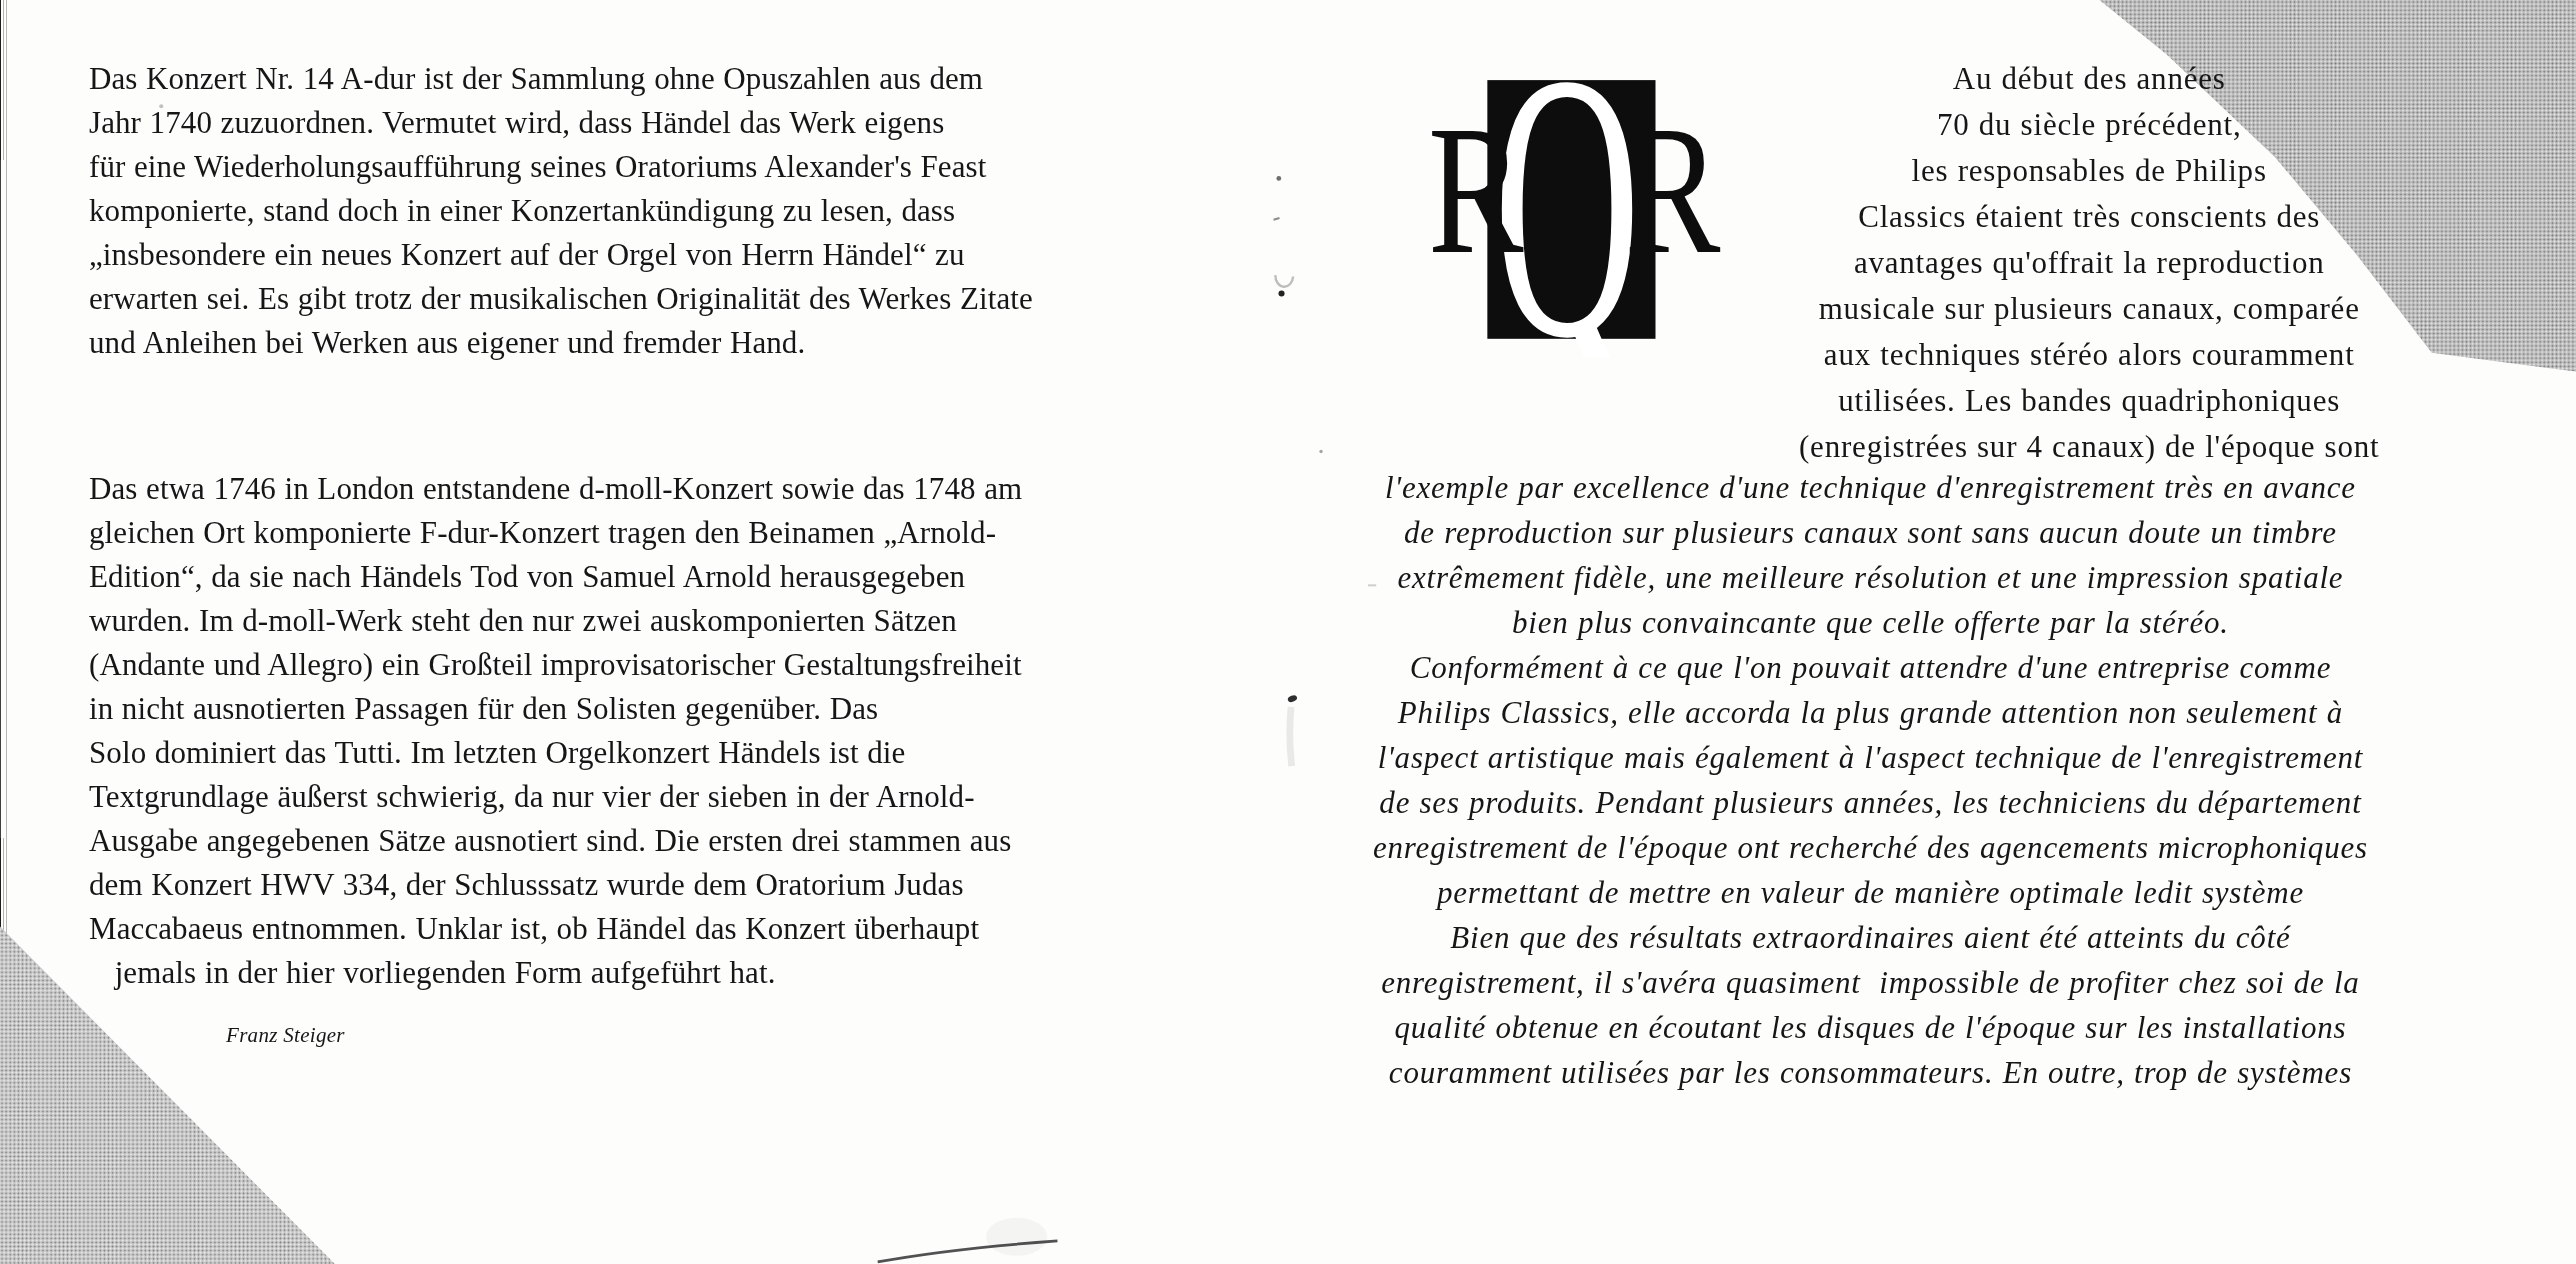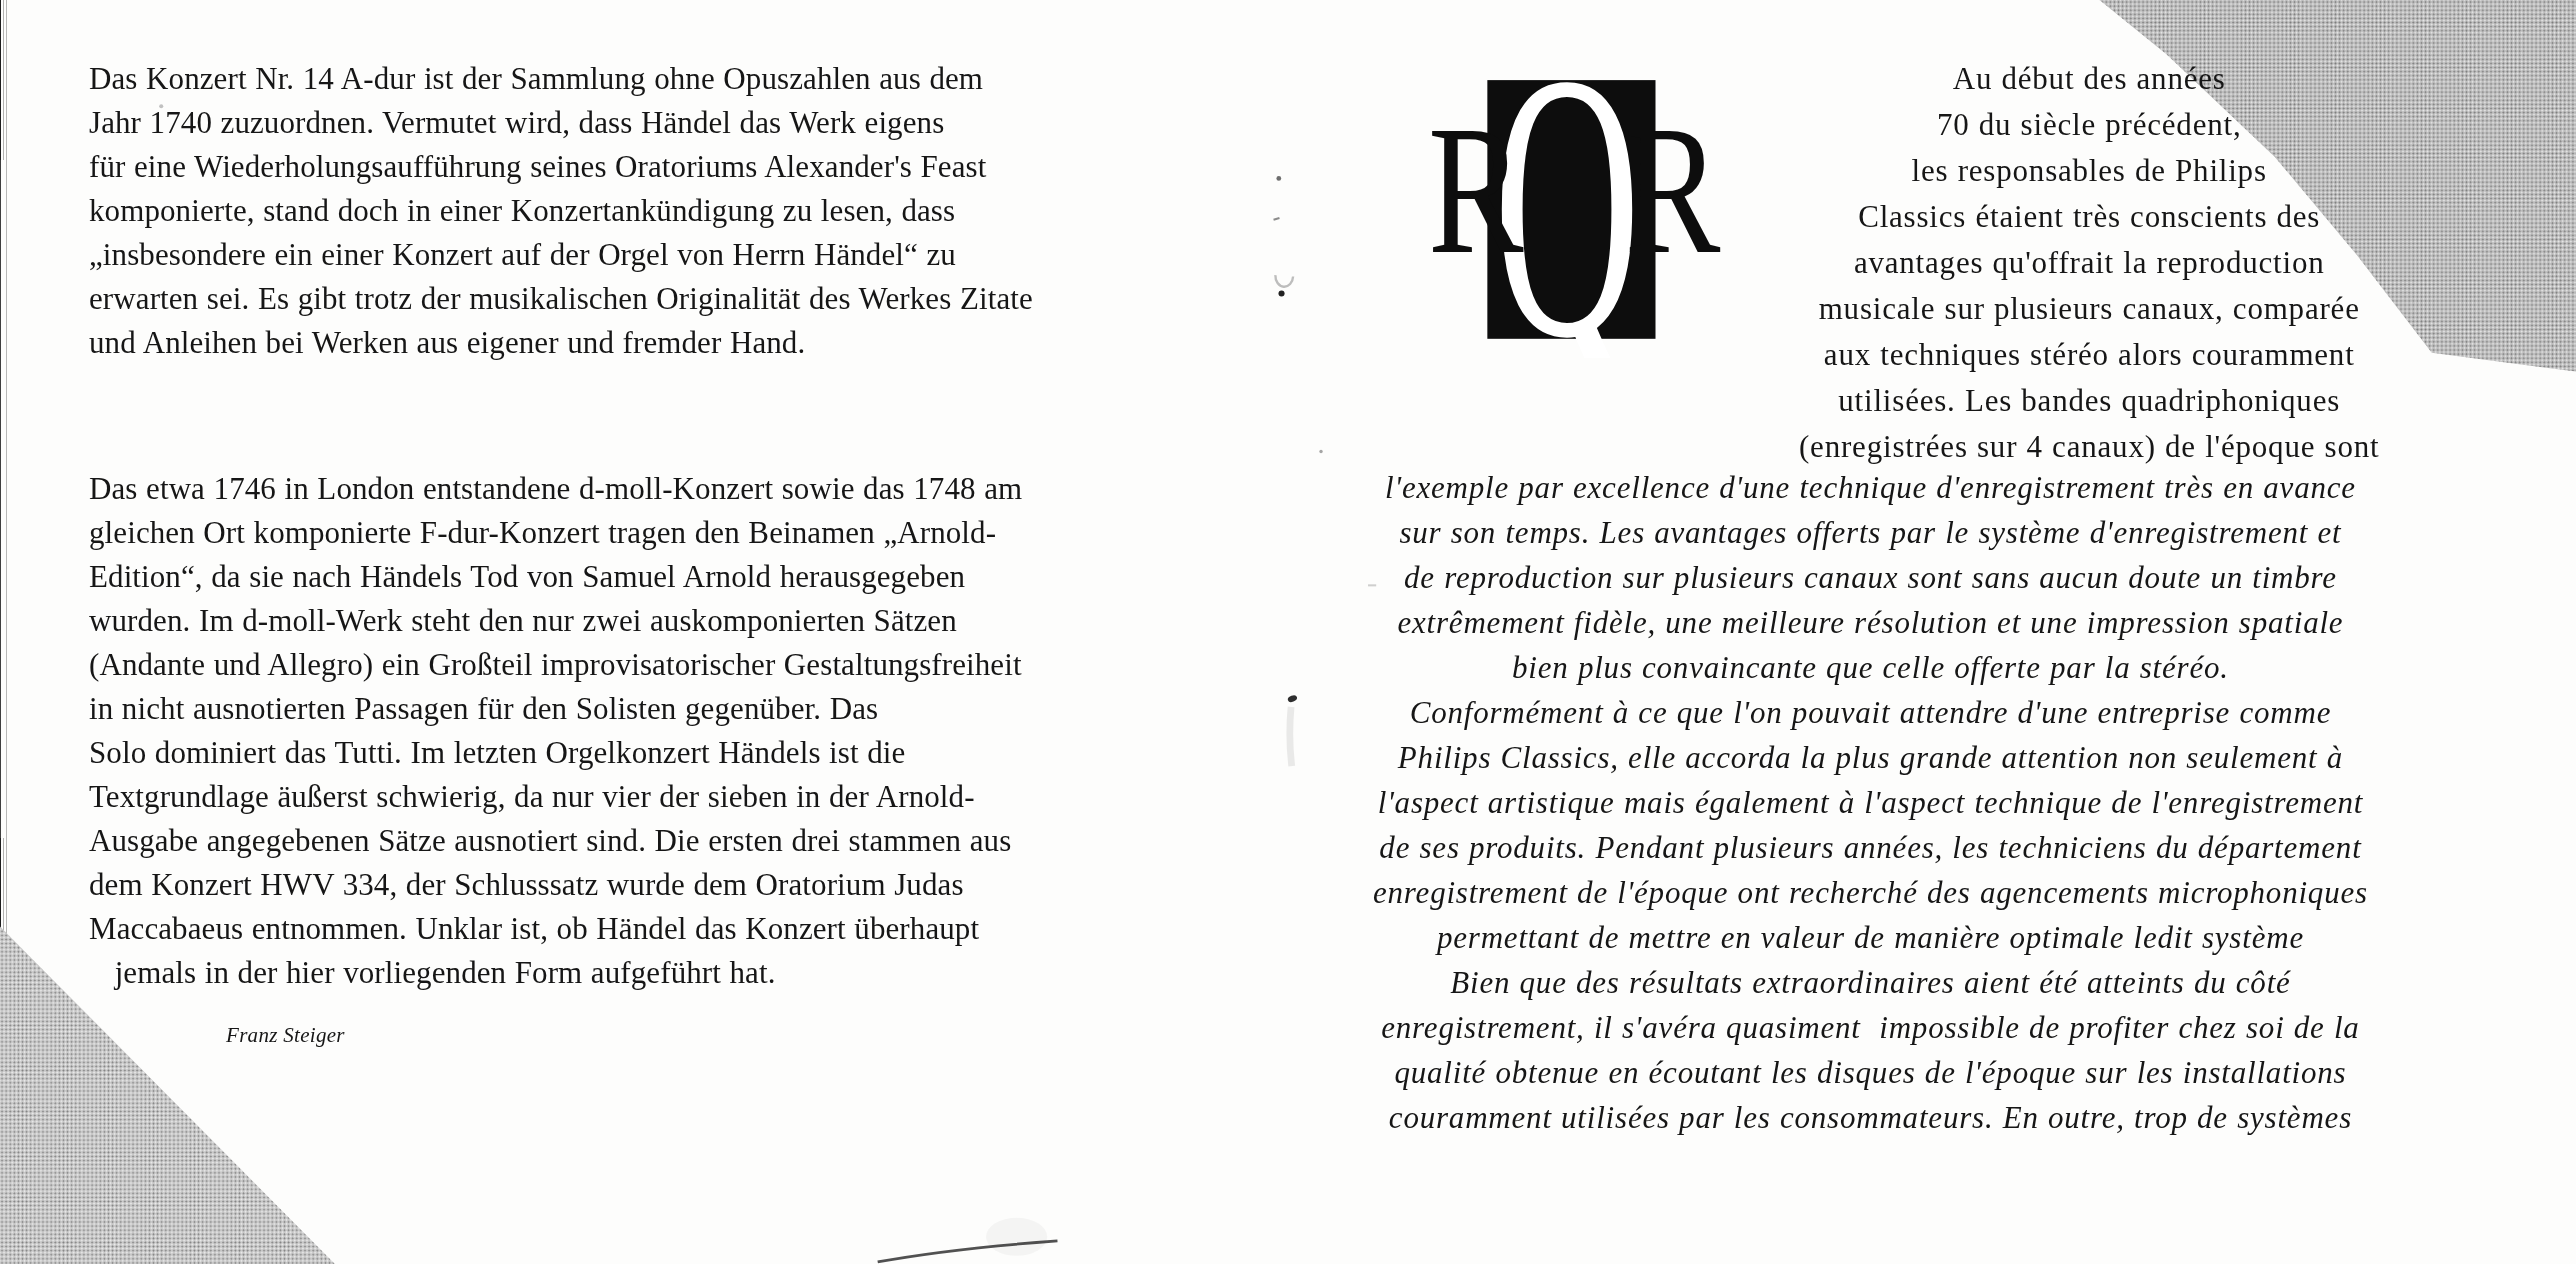--- a/index.html
+++ b/index.html
@@ -76,21 +76,21 @@
   <div class="edge-strip"></div>
   <div class="tri tri-tr"></div>
   <div class="tri tri-bl"></div>
 
   <section>
     <div class="txt de de-p1">
         <div class="tl">Das Konzert Nr. 14 A-dur ist der Sammlung ohne Opuszahlen aus dem</div>
         <div class="tl">Jahr 1740 zuzuordnen. Vermutet wird, dass Händel das Werk eigens</div>
         <div class="tl">für eine Wiederholungsaufführung seines Oratoriums Alexander's Feast</div>
         <div class="tl">komponierte, stand doch in einer Konzertankündigung zu lesen, dass</div>
-        <div class="tl">„insbesondere ein einer Konzert auf der Orgel von Herrn Händel“ zu</div>
+        <div class="tl">„insbesondere ein neues Konzert auf der Orgel von Herrn Händel“ zu</div>
         <div class="tl">erwarten sei. Es gibt trotz der musikalischen Originalität des Werkes Zitate</div>
         <div class="tl">und Anleihen bei Werken aus eigener und fremder Hand.</div>
       </div>
     <div class="txt de de-p2">
         <div class="tl">Das etwa 1746 in London entstandene d-moll-Konzert sowie das 1748 am</div>
         <div class="tl">gleichen Ort komponierte F-dur-Konzert tragen den Beinamen „Arnold-</div>
         <div class="tl">Edition“, da sie nach Händels Tod von Samuel Arnold herausgegeben</div>
         <div class="tl">wurden. Im d-moll-Werk steht den nur zwei auskomponierten Sätzen</div>
         <div class="tl">(Andante und Allegro) ein Großteil improvisatorischer Gestaltungsfreiheit</div>
         <div class="tl">in nicht ausnotierten Passagen für den Solisten gegenüber. Das</div>
@@ -118,21 +118,20 @@
         <div class="tl">les responsables de Philips</div>
         <div class="tl">Classics étaient très conscients des</div>
         <div class="tl">avantages qu'offrait la reproduction</div>
         <div class="tl">musicale sur plusieurs canaux, comparée</div>
         <div class="tl">aux techniques stéréo alors couramment</div>
         <div class="tl">utilisées. Les bandes quadriphoniques</div>
         <div class="tl">(enregistrées sur 4 canaux) de l'époque sont</div>
       </div>
     <div class="txt fr fr-body">
         <div class="tl">l'exemple par excellence d'une technique d'enregistrement très en avance</div>
-        <div class="tl">sur son temps. Les avantages offerts par le système d'enregistrement et</div>
         <div class="tl">de reproduction sur plusieurs canaux sont sans aucun doute un timbre</div>
         <div class="tl">extrêmement fidèle, une meilleure résolution et une impression spatiale</div>
         <div class="tl">bien plus convaincante que celle offerte par la stéréo.</div>
         <div class="tl">Conformément à ce que l'on pouvait attendre d'une entreprise comme</div>
         <div class="tl">Philips Classics, elle accorda la plus grande attention non seulement à</div>
         <div class="tl">l'aspect artistique mais également à l'aspect technique de l'enregistrement</div>
         <div class="tl">de ses produits. Pendant plusieurs années, les techniciens du département</div>
         <div class="tl">enregistrement de l'époque ont recherché des agencements microphoniques</div>
         <div class="tl">permettant de mettre en valeur de manière optimale ledit système</div>
         <div class="tl">Bien que des résultats extraordinaires aient été atteints du côté</div>

